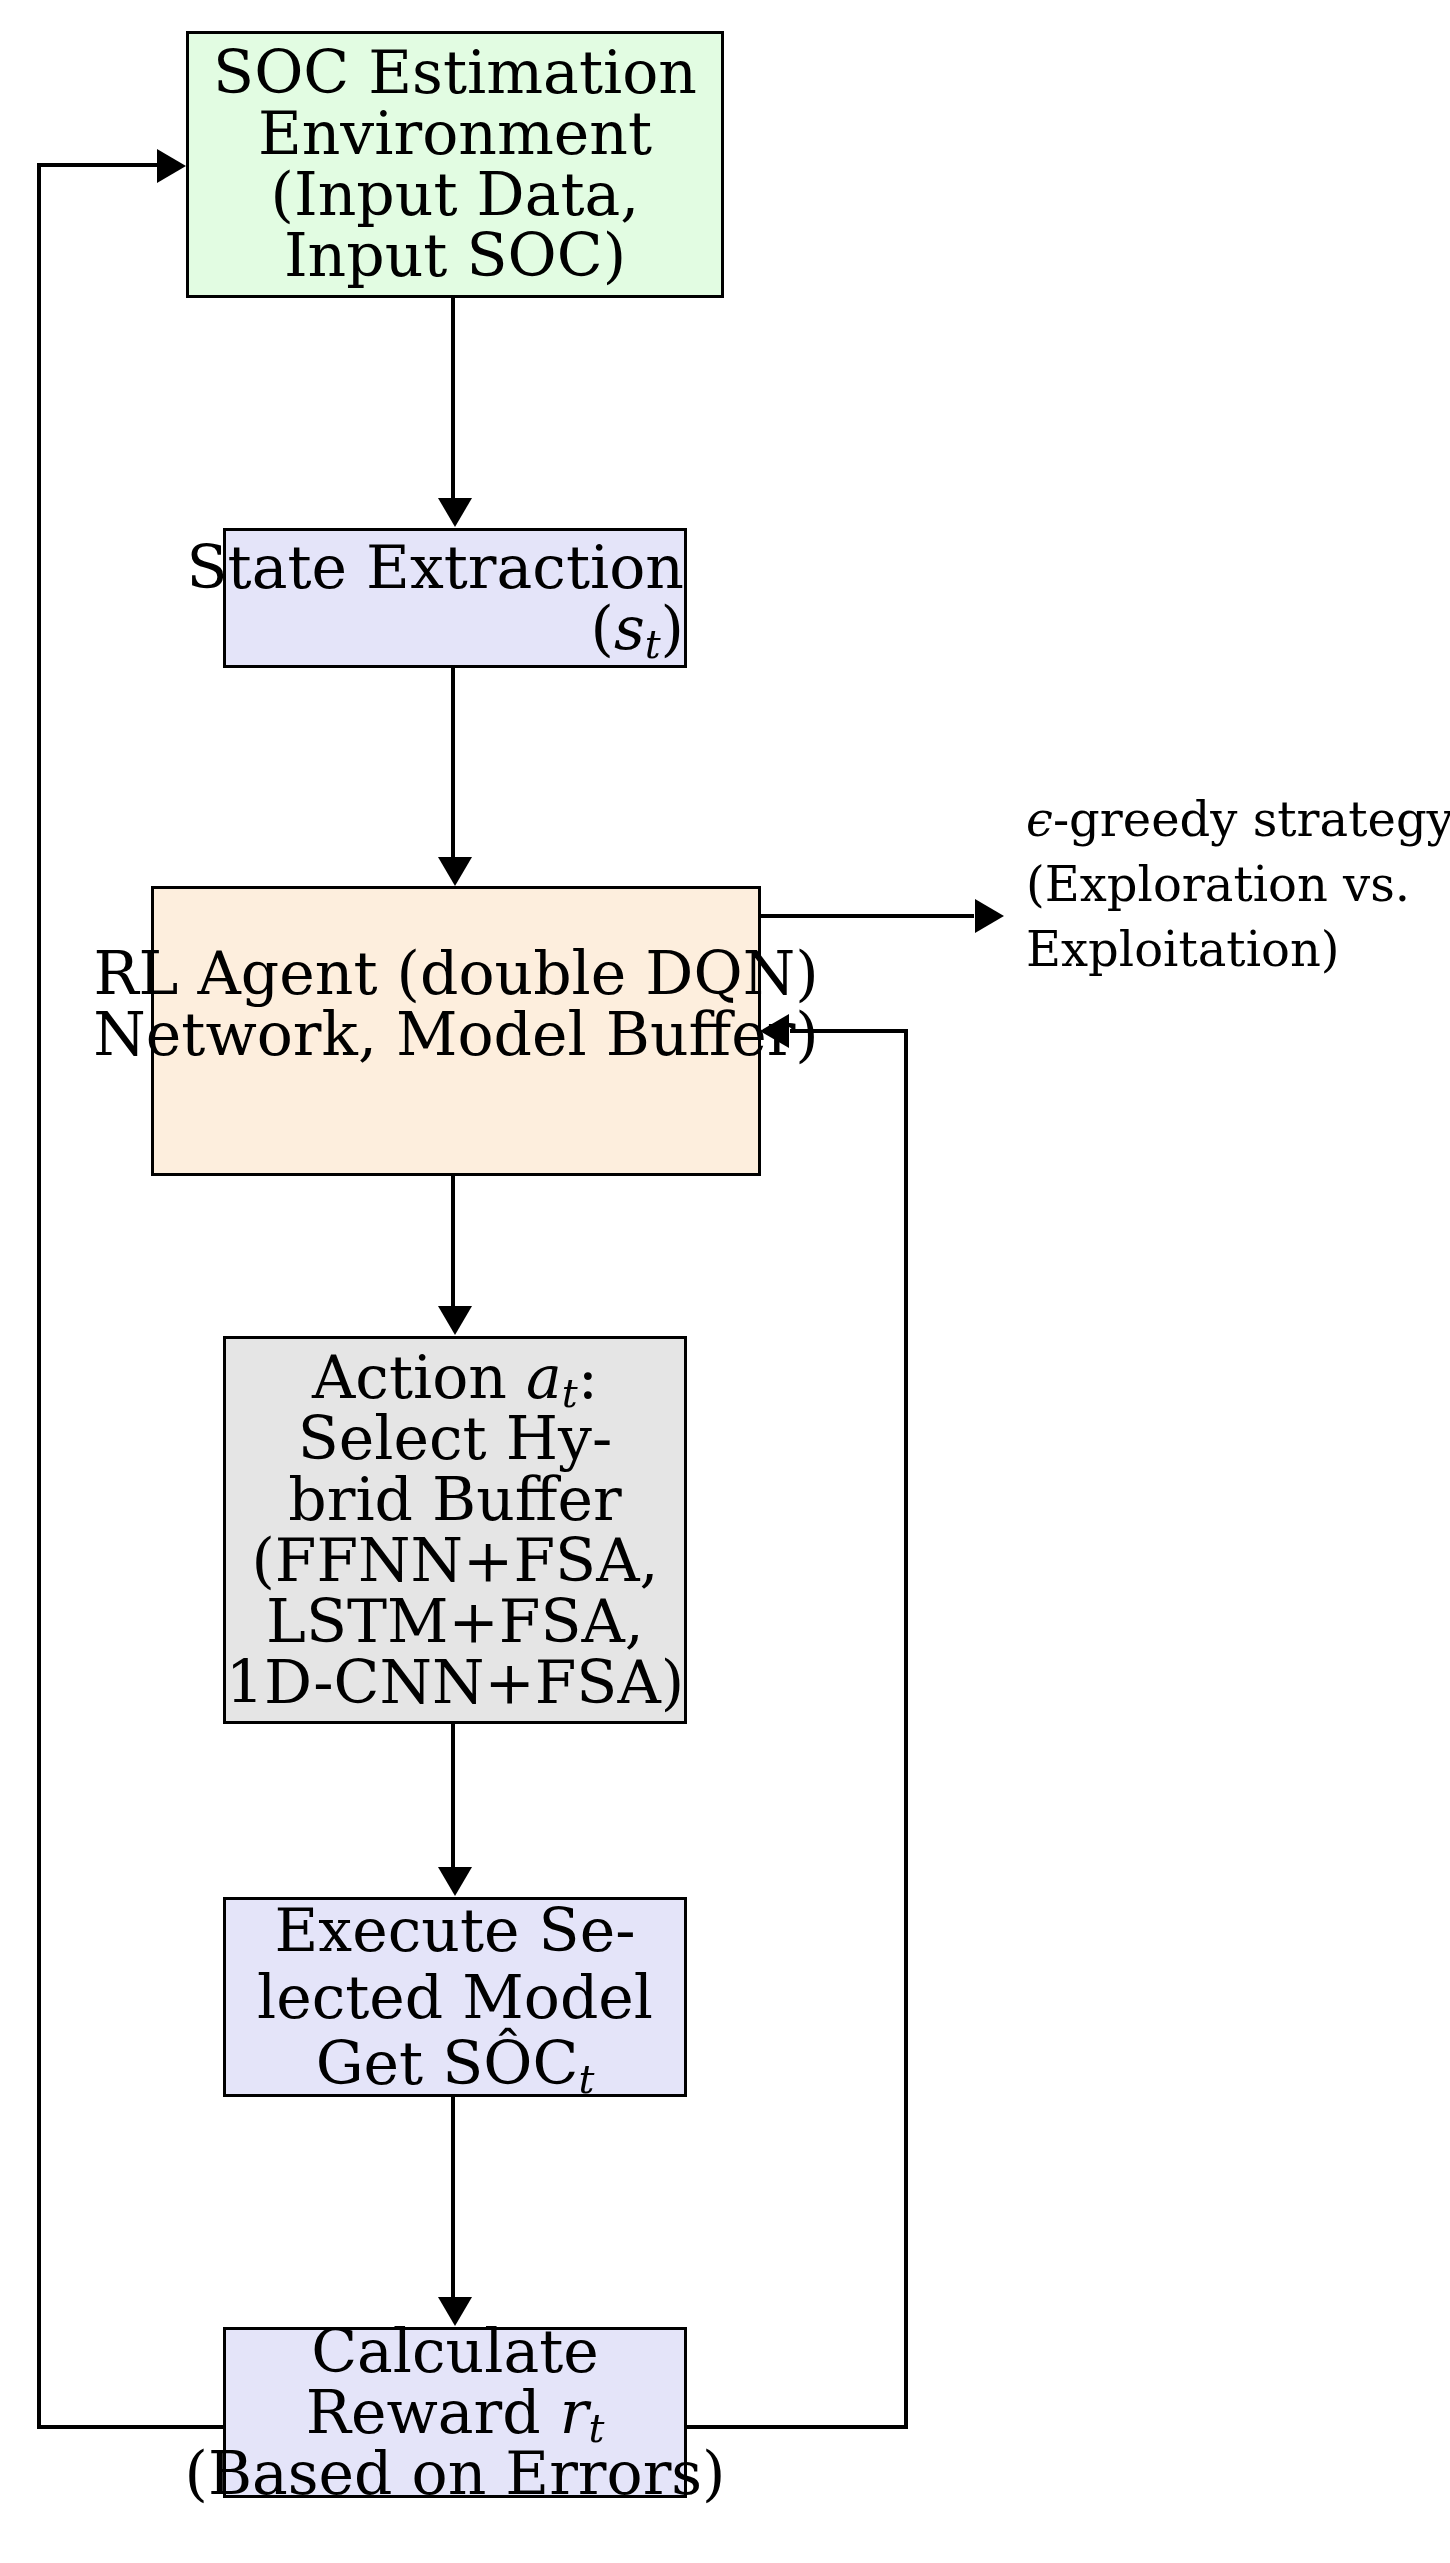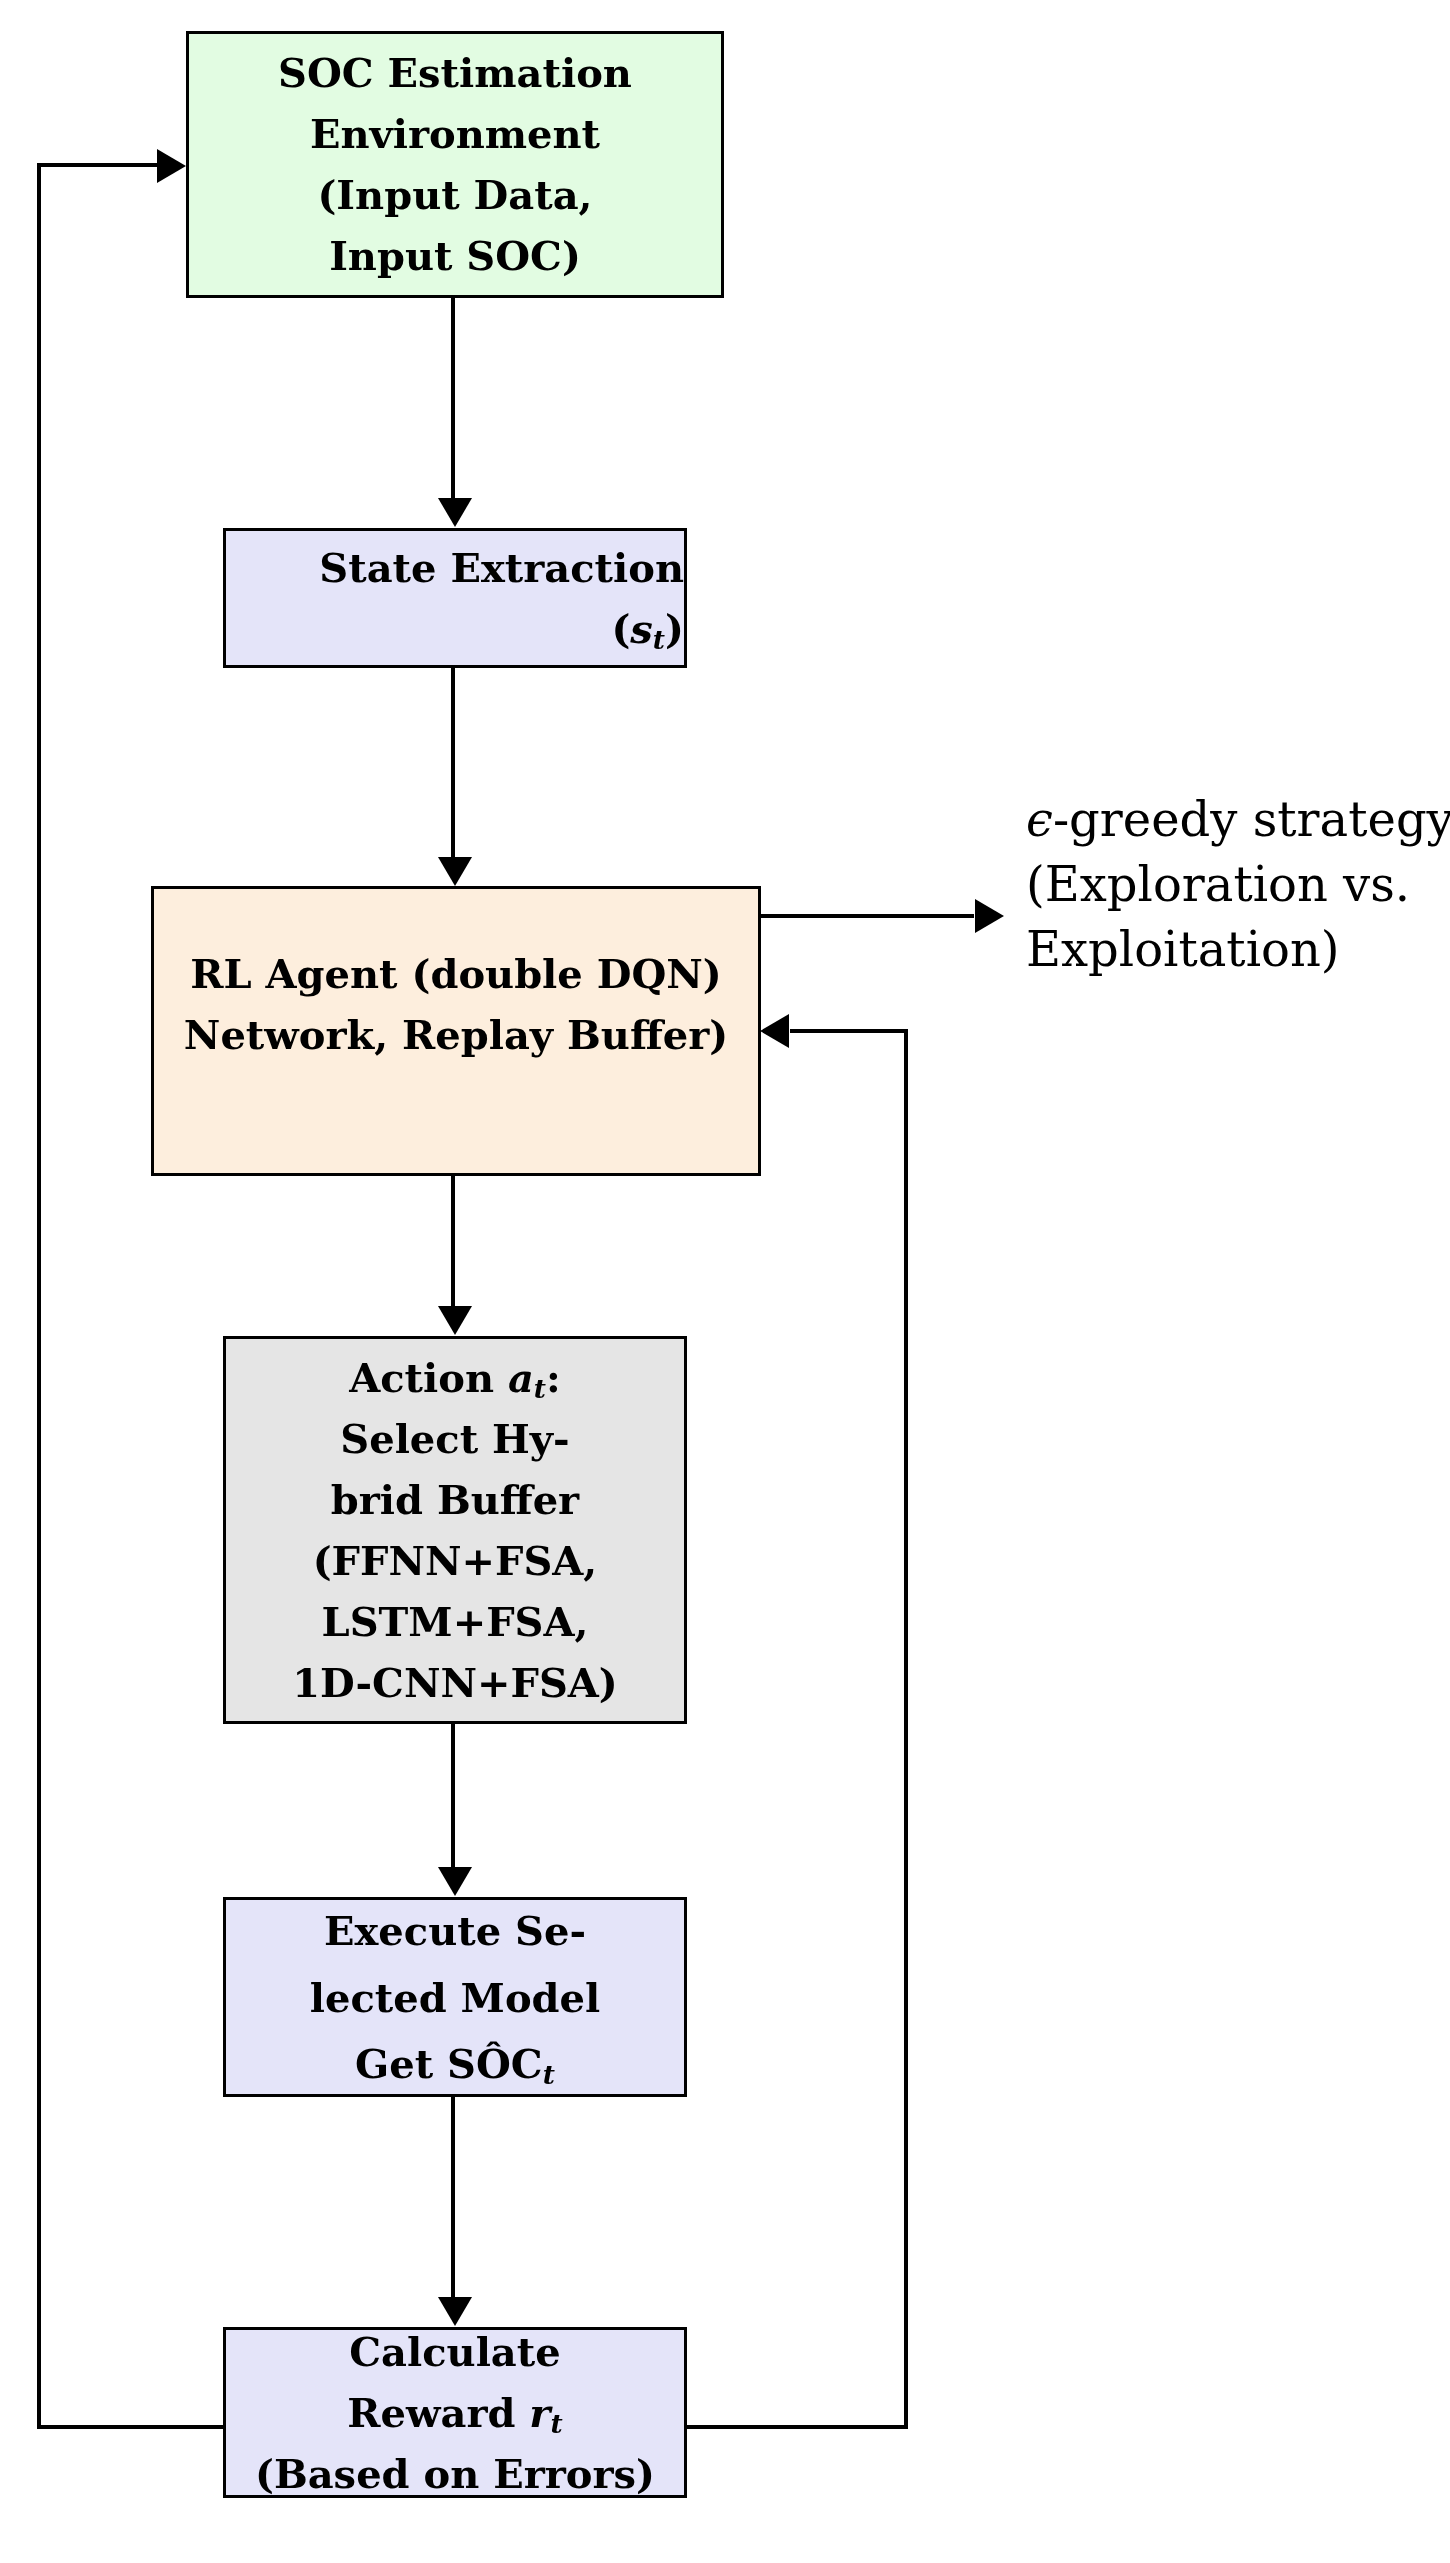--- a/index.html
+++ b/index.html
@@ -17,23 +17,22 @@
   }
   .node {
     position: absolute;
     box-sizing: border-box;
     border: 3.7px solid #000000;
     display: flex;
     flex-direction: column;
     justify-content: center;
     align-items: center;
     text-align: center;
-    font-size: 40px;
+    font-size: 60px;
     line-height: 61px;
-    font-weight: bold;
   }
   .node.text-high { padding-bottom: 54px; }
   .node .line { white-space: nowrap; }
   sub {
     font-size: 66%;
     line-height: 0;
     vertical-align: -0.22em;
   }
   .vline, .hline {
     position: absolute;
@@ -77,21 +76,21 @@
     <div class="line">Input SOC)</div>
   </div>
 
   <div class="node" style="left: 223px; top: 528px; width: 464px; height: 140px; background-color: rgb(228, 228, 249); align-items: flex-end;">
     <div class="line">State Extraction</div>
     <div class="line">(<i>s</i><sub><i>t</i></sub>)</div>
   </div>
 
   <div class="node text-high" style="left: 151px; top: 886px; width: 610px; height: 290px; background-color: rgb(253, 238, 221);">
     <div class="line">RL Agent (double DQN)</div>
-    <div class="line">Network, Replay Buffer)</div>
+    <div class="line">Network, Model Buffer)</div>
   </div>
 
   <div class="node" style="left: 223px; top: 1336px; width: 464px; height: 388px; background-color: #e5e5e5;">
     <div class="line">Action <i>a</i><sub><i>t</i></sub>:</div>
     <div class="line">Select Hy-</div>
     <div class="line">brid Buffer</div>
     <div class="line">(FFNN+FSA,</div>
     <div class="line">LSTM+FSA,</div>
     <div class="line">1D-CNN+FSA)</div>
   </div>

